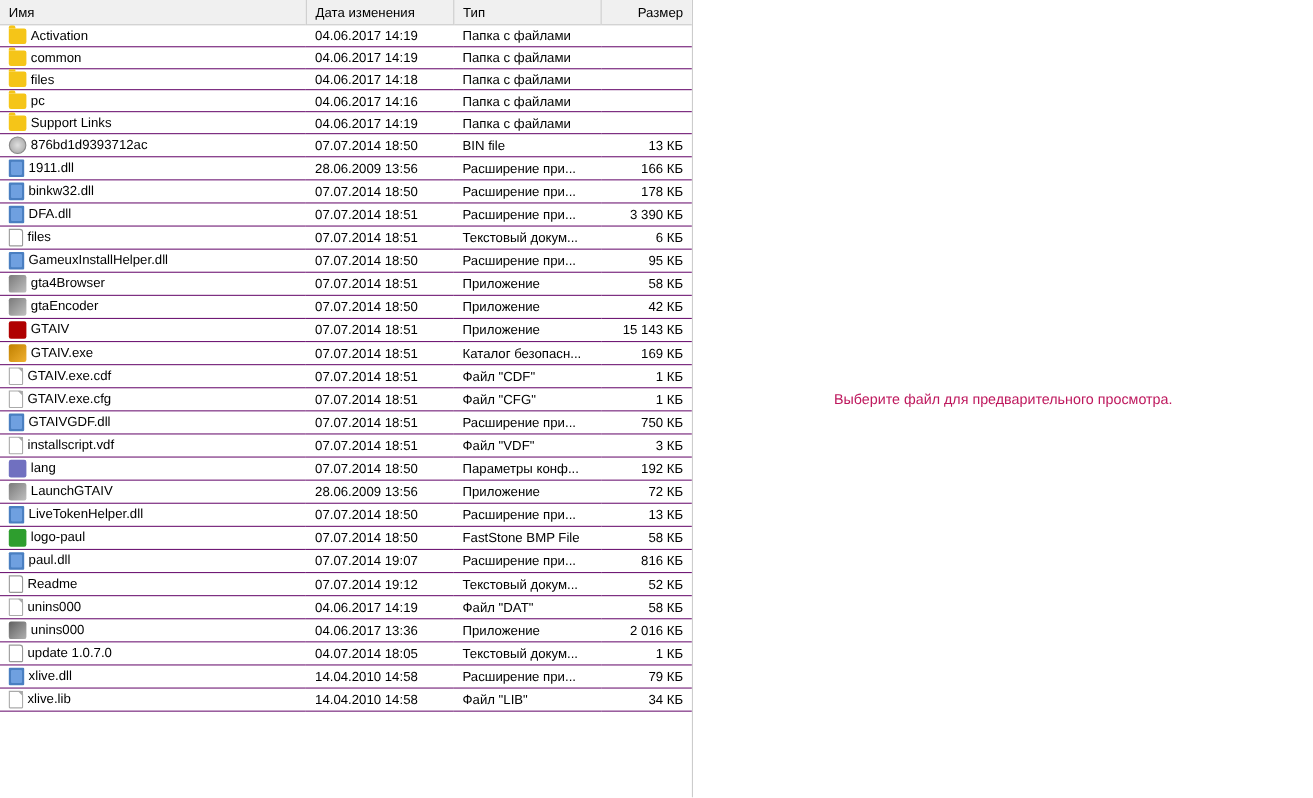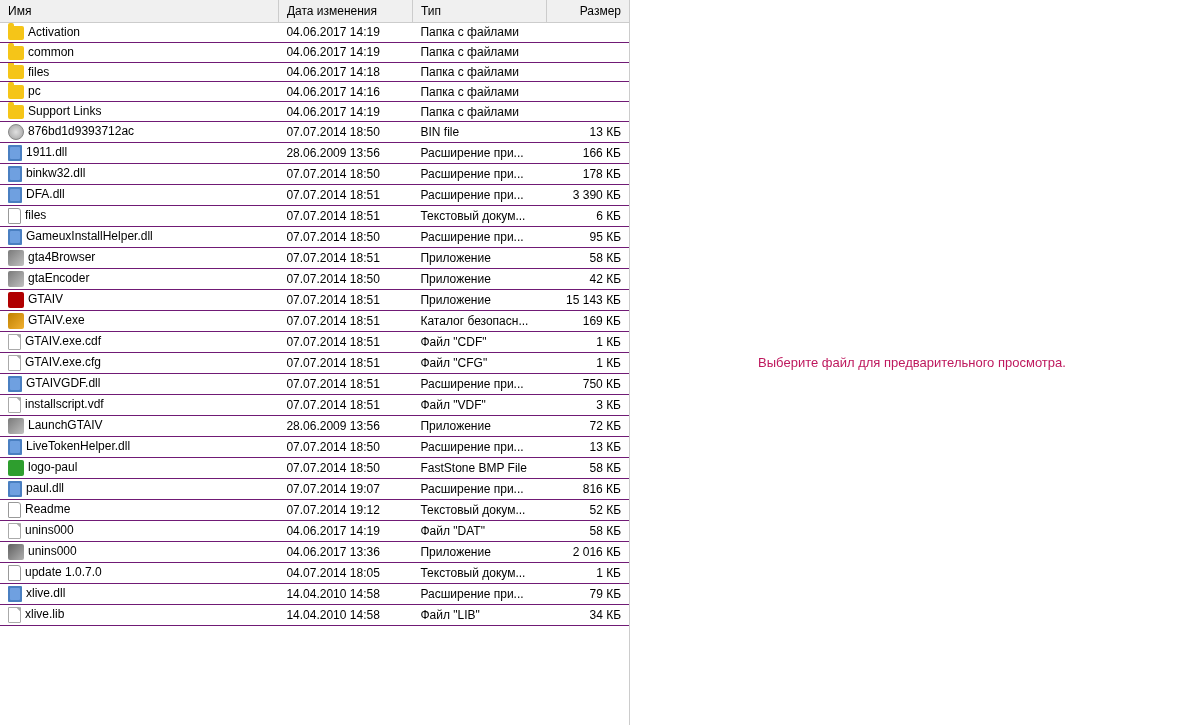--- a/index.html
+++ b/index.html
@@ -320,20 +320,26 @@
               <td class="col-type">Расширение при...</td>
               <td class="col-size">750 КБ</td>
             </tr>
             <tr>
               <td class="col-name"><span class="icon-file"></span><span>installscript.vdf</span></td>
               <td class="col-date">07.07.2014 18:51</td>
               <td class="col-type">Файл "VDF"</td>
               <td class="col-size">3 КБ</td>
             </tr>
             <tr>
+              <td class="col-name"><span class="icon-lang"></span><span>lang</span></td>
+              <td class="col-date">07.07.2014 18:50</td>
+              <td class="col-type">Параметры конф...</td>
+              <td class="col-size">192 КБ</td>
+            </tr>
+            <tr>
               <td class="col-name"><span class="icon-app"></span><span>LaunchGTAIV</span></td>
               <td class="col-date">28.06.2009 13:56</td>
               <td class="col-type">Приложение</td>
               <td class="col-size">72 КБ</td>
             </tr>
             <tr>
               <td class="col-name"><span class="icon-dll"></span><span>LiveTokenHelper.dll</span></td>
               <td class="col-date">07.07.2014 18:50</td>
               <td class="col-type">Расширение при...</td>
               <td class="col-size">13 КБ</td>

